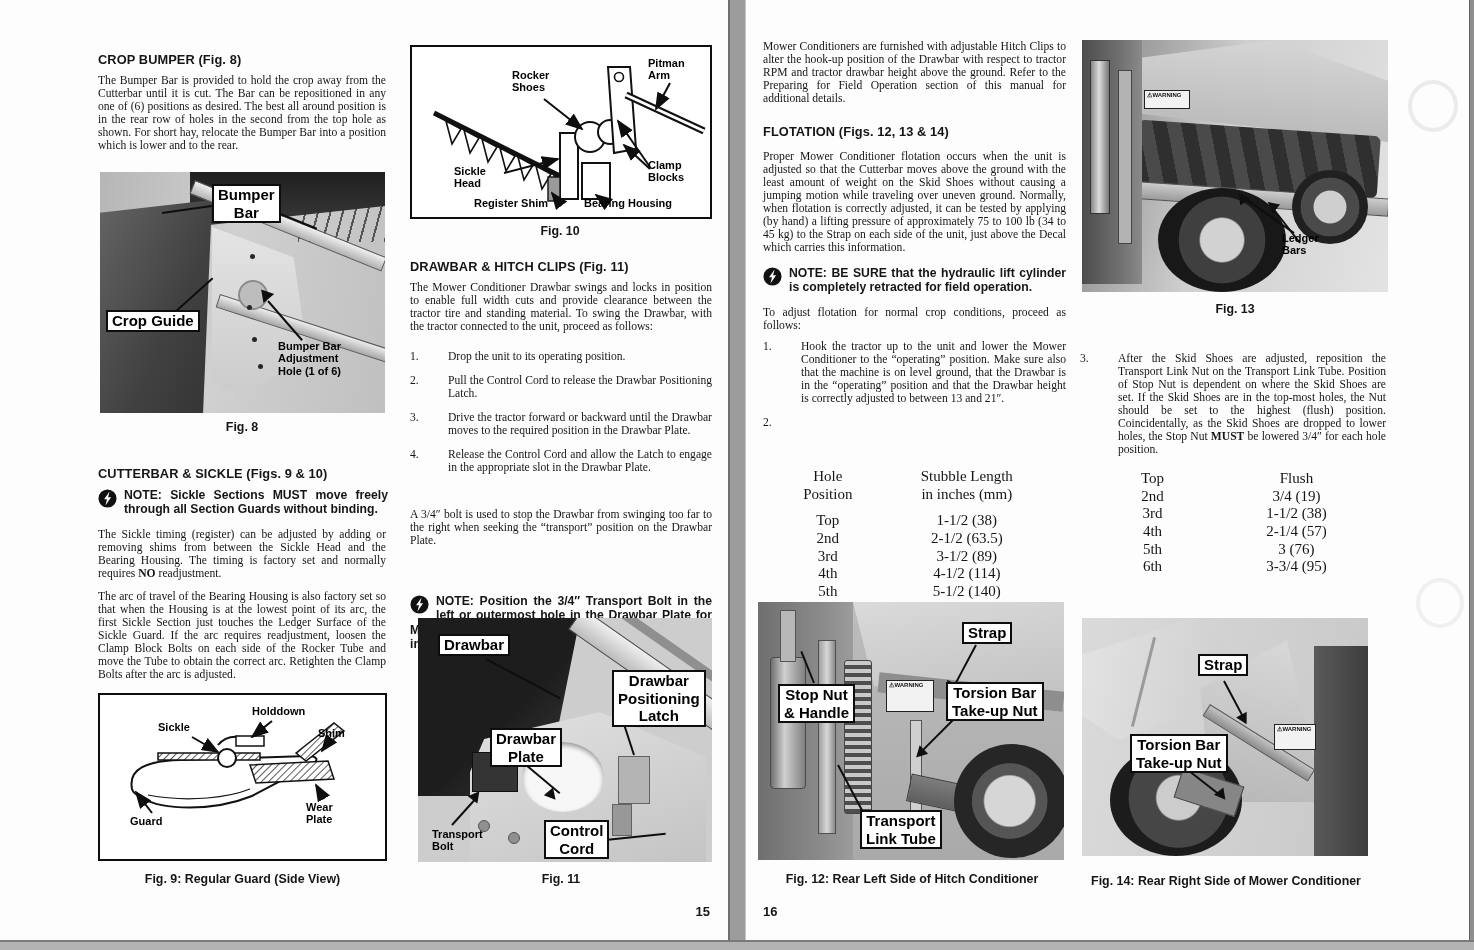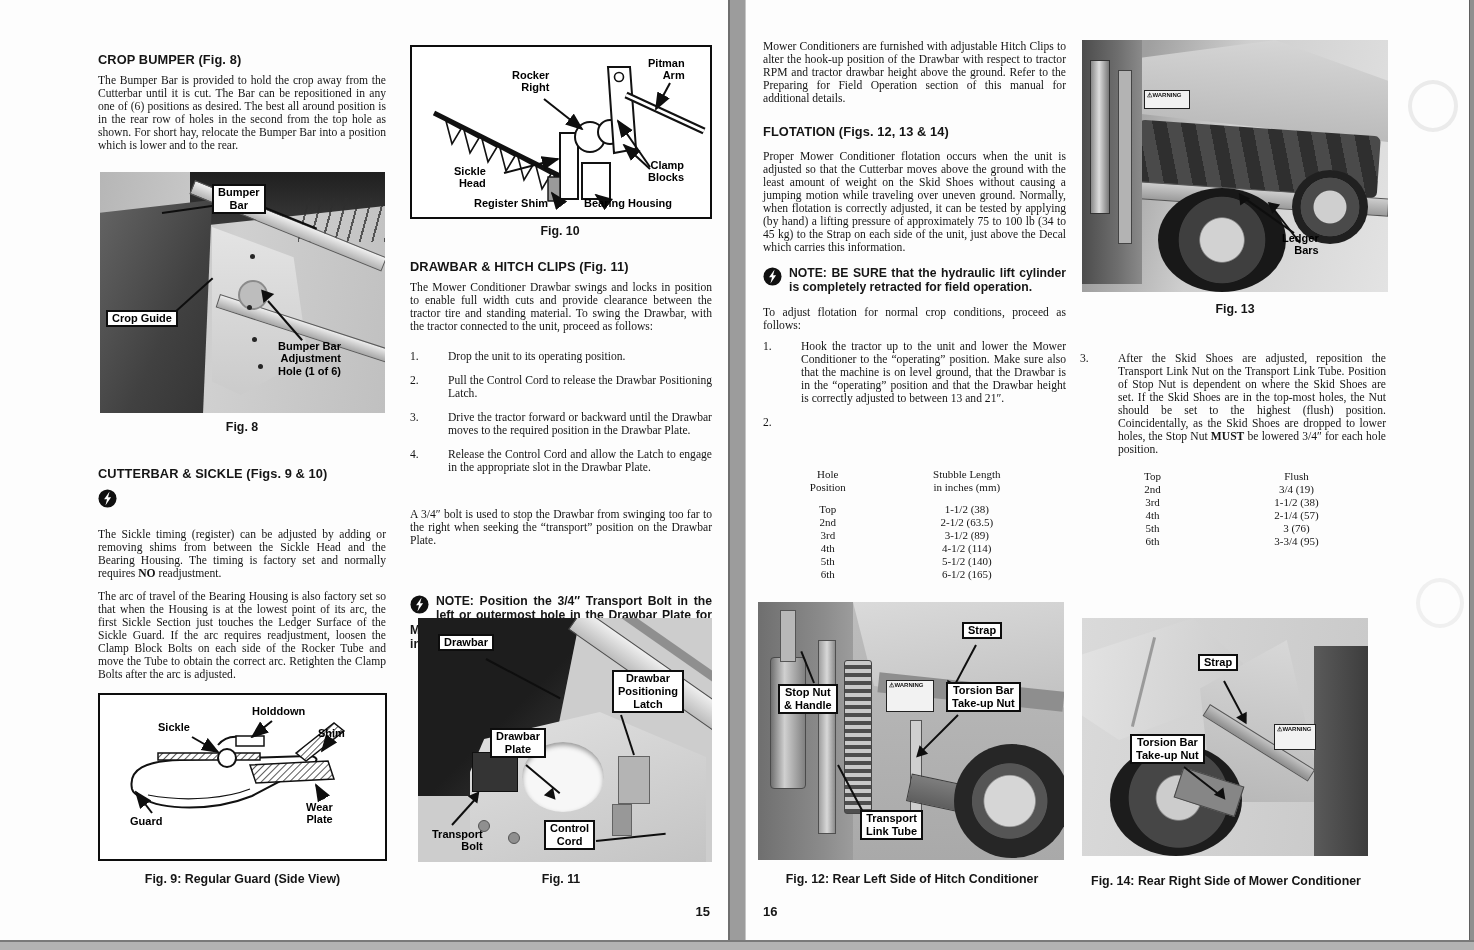--- a/index.html
+++ b/index.html
@@ -14,34 +14,34 @@
   .blk{position:absolute;}
   .para{font-size:11.6px;line-height:1.12;text-align:justify;}
   .hdg{font-family:"Liberation Sans",sans-serif;font-weight:bold;font-size:12.8px;letter-spacing:.1px;}
   .note{font-family:"Liberation Sans",sans-serif;font-weight:bold;font-size:12.2px;line-height:1.18;text-align:justify;}
   .note .nicon{float:left;width:19px;height:19px;margin:1px 7px 1px 0;}
   .step{display:flex;margin-bottom:11px;}
   .snum{flex:none;width:38px;font-size:11.6px;}
   .stext{flex:1;font-size:11.6px;line-height:1.12;text-align:justify;}
   .pagenum{position:absolute;font-family:"Liberation Sans",sans-serif;font-weight:bold;font-size:13px;}
   
-  .dtable{position:absolute;font-size:11px;}
+  .dtable{position:absolute;font-size:15px;}
   .trow{display:flex;line-height:1.32;}
   .thead{margin-bottom:9px;}
   .tc{white-space:pre-line;text-align:center;line-height:1.18;}
   .tc1{width:38%;} .tc2{width:62%;}
   
   .photo{position:absolute;overflow:hidden;background:#c6c6c6;}
   .figbox{position:absolute;background:#fff;border:2px solid #0d0d0d;overflow:hidden;}
   .figcap{position:absolute;font-family:"Liberation Sans",sans-serif;font-weight:bold;font-size:12.4px;text-align:center;}
   .plabel{position:absolute;background:#fff;border:2px solid #0d0d0d;padding:0 4px;z-index:6;
-          font-family:"Liberation Sans",sans-serif;font-weight:bold;font-size:11px;line-height:1.18;
+          font-family:"Liberation Sans",sans-serif;font-weight:bold;font-size:15px;line-height:1.18;
           text-align:center;white-space:pre-line;color:#000;}
   .blabel{position:absolute;z-index:6;font-family:"Liberation Sans",sans-serif;font-weight:bold;font-size:11px;
-          line-height:1.12;text-align:right;white-space:pre-line;color:#000;}
+          line-height:1.12;text-align:left;white-space:pre-line;color:#000;}
   .shape{position:absolute;}
   .lead{position:absolute;height:2px;background:#0e0e0e;transform-origin:0 50%;z-index:5;}
   .tri{position:absolute;width:0;height:0;z-index:5;}
   .decal{position:absolute;background:#f2f2f2;border:1px solid #222;z-index:4;
          font-family:"Liberation Sans",sans-serif;font-weight:bold;font-size:6px;line-height:1.1;
          color:#111;padding:1px 2px;}
 </style>
 </head>
 <body>
 
@@ -79,20 +79,21 @@
     <div class="figcap" style="left:98px;top:420px;width:288px;">Fig. 8</div>
 
     <div class="blk hdg" style="left:98px;top:466px;width:292px;">CUTTERBAR &amp; SICKLE (Figs. 9 &amp; 10)</div>
     <div class="blk note" style="left:98px;top:488px;width:290px;">
       <span class="nicon">
         <svg viewBox="0 0 20 20" width="19" height="19">
             <circle cx="10" cy="10" r="9.5" fill="#101010"></circle>
             <path d="M12.2 2.6 L6.4 10.8 H9.5 L7.8 17.4 L13.8 8.8 H10.6 Z" fill="#fff"></path>
           </svg>
       </span>
+      <span>NOTE: Sickle Sections MUST move freely through all Section Guards without binding.</span>
     </div>
     <div class="blk para" style="left:98px;top:528px;width:288px;">
       <span>The Sickle timing (register) can be adjusted by adding or removing shims from between the Sickle Head and the Bearing Housing. The timing is factory set and normally requires </span><b>NO</b><span> readjustment.</span>
     </div>
     <div class="blk para" style="left:98px;top:590px;width:288px;">The arc of travel of the Bearing Housing is also factory set so that when the Housing is at the lowest point of its arc, the first Sickle Section just touches the Ledger Surface of the Sickle Guard. If the arc requires readjustment, loosen the Clamp Block Bolts on each side of the Rocker Tube and move the Tube to obtain the correct arc. Retighten the Clamp Bolts after the arc is adjusted.</div>
 
     <div class="figbox" style="left:98px;top:693px;width:285px;height:164px;">
       <svg width="285" height="164" viewBox="0 0 285 164">
         <defs>
           <pattern id="h9" width="5" height="5" patternUnits="userSpaceOnUse" patternTransform="rotate(45)">
@@ -154,21 +155,21 @@
         <line x1="214" y1="48" x2="292" y2="84" stroke="#fff" stroke-width="3"></line>
         <line x1="132" y1="52" x2="170" y2="82" stroke="#0e0e0e" stroke-width="2" marker-end="url(#ah2)"></line>
         <line x1="258" y1="36" x2="244" y2="62" stroke="#0e0e0e" stroke-width="2" marker-end="url(#ah2)"></line>
         <line x1="92" y1="126" x2="146" y2="112" stroke="#0e0e0e" stroke-width="2" marker-end="url(#ah2)"></line>
         <line x1="238" y1="120" x2="206" y2="74" stroke="#0e0e0e" stroke-width="2" marker-end="url(#ah2)"></line>
         <line x1="238" y1="122" x2="212" y2="98" stroke="#0e0e0e" stroke-width="2" marker-end="url(#ah2)"></line>
         <line x1="146" y1="154" x2="140" y2="146" stroke="#0e0e0e" stroke-width="2" marker-end="url(#ah2)"></line>
         <line x1="192" y1="154" x2="184" y2="148" stroke="#0e0e0e" stroke-width="2" marker-end="url(#ah2)"></line>
       </svg>
       <div class="blabel" style="left:100px;top:22px;">Rocker
-Right</div>
+Shoes</div>
       <div class="blabel" style="left:236px;top:10px;">Pitman
 Arm</div>
       <div class="blabel" style="left:42px;top:118px;">Sickle
 Head</div>
       <div class="blabel" style="left:236px;top:112px;">Clamp
 Blocks</div>
       <div class="blabel" style="left:62px;top:150px;">Register Shim</div>
       <div class="blabel" style="left:172px;top:150px;">Bearing Housing</div>
     </div>
     <div class="figcap" style="left:410px;top:224px;width:300px;">Fig. 10</div>

